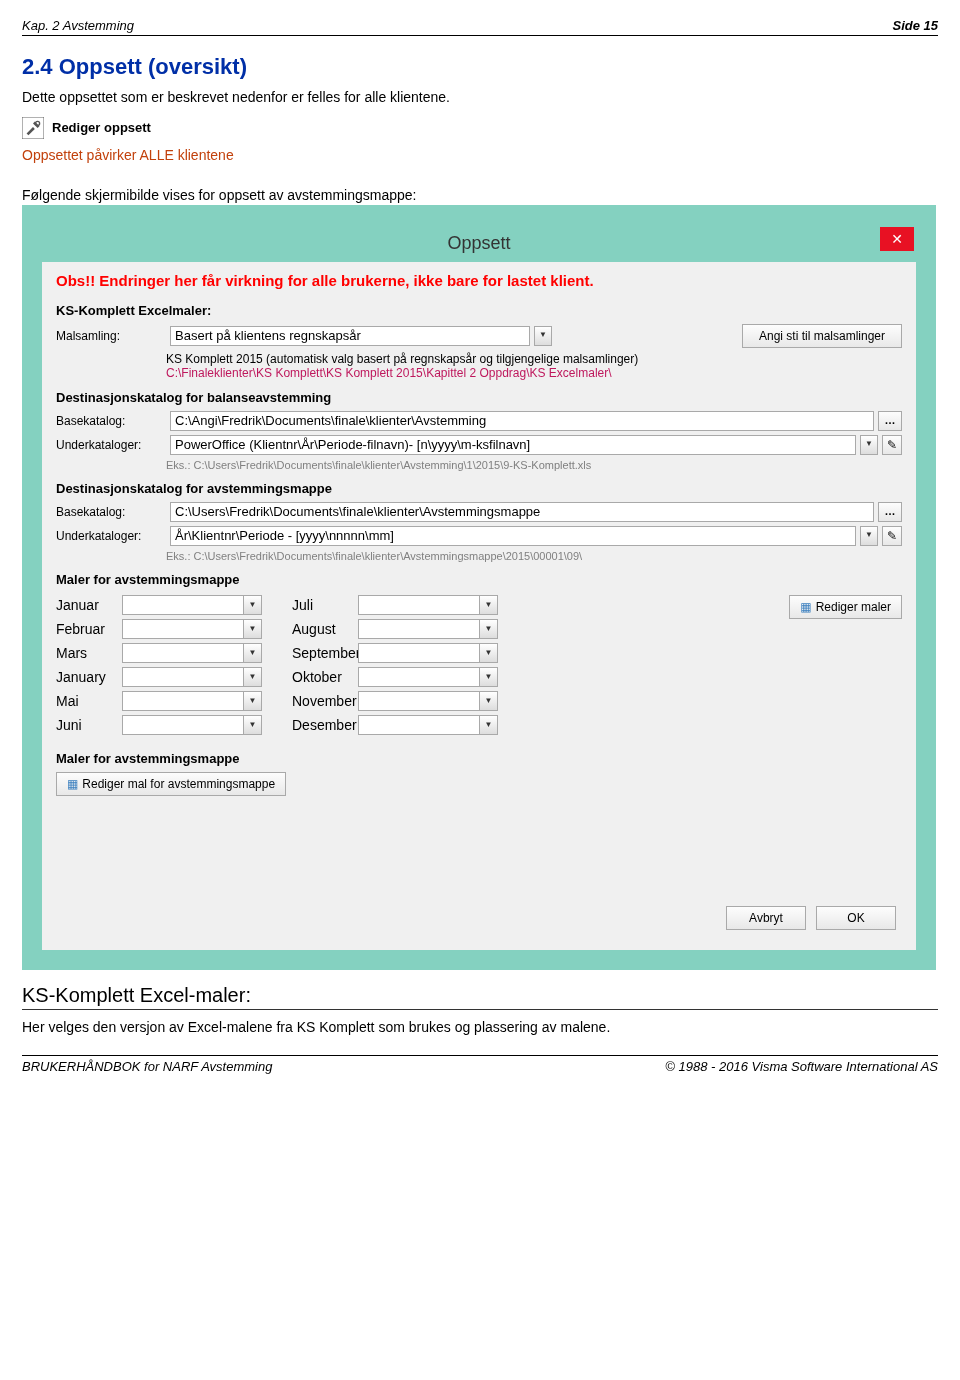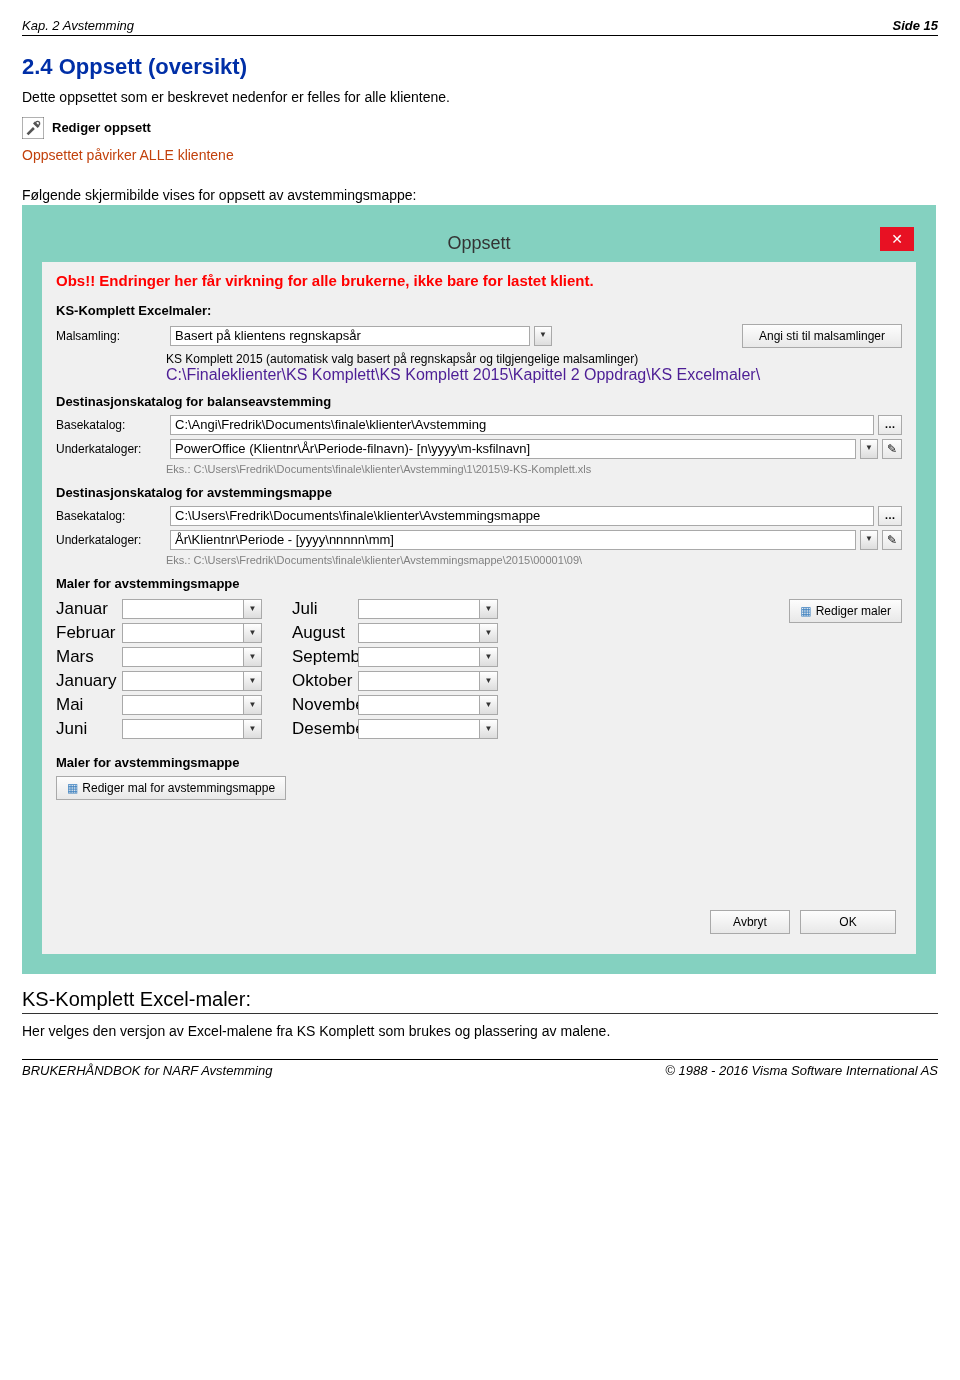--- a/index.html
+++ b/index.html
@@ -112,28 +112,28 @@
   }
   .pencil-btn {
     width: 20px;
     height: 20px;
     border: 1px solid #a9a9a9;
     background: linear-gradient(#fdfdfd,#e8e8e8);
     text-align: center;
     font-size: 12px;
     line-height: 18px;
   }
-  .grey-path { color: #4c1d95; font-size: 16px; }
+  .grey-path { color: #be185d; font-size: 12px; }
   .eks { color: #808080; font-size: 11px; margin-left: 110px; margin-bottom: 6px; }
   .indent { margin-left: 110px; }
 
   .months-wrap { display: flex; gap: 30px; margin-top: 8px; }
   .month-col { display: flex; flex-direction: column; gap: 4px; }
   .month-row { display: flex; align-items: center; }
-  .month-lbl { width: 66px; font-size: 17px; }
+  .month-lbl { width: 66px; font-size: 14px; }
   .month-field {
     width: 140px;
     height: 20px;
     border: 1px solid #a9a9a9;
     background: #fff;
     display: flex;
   }
   .month-field .spacer { flex: 1; }
   .month-field .arrow {
     width: 18px;
@@ -341,21 +341,21 @@
       <div class="sect-h" style="margin-top:16px">Maler for avstemmingsmappe</div>
       <div style="margin-top:6px;margin-bottom:100px">
         <div class="btn">
           <span style="color:#3a7fbf">▦</span>
           <span>Rediger mal for avstemmingsmappe</span>
         </div>
       </div>
 
       <div class="bottom-bar">
         <div class="btn" style="width:80px;justify-content:center">Avbryt</div>
-        <div class="btn" style="width:96px;justify-content:center">OK</div>
+        <div class="btn" style="width:80px;justify-content:center">OK</div>
       </div>
     </div>
   </div>
 </div>
 
 <div class="ks-h">KS-Komplett Excel-maler:</div>
 <p class="body-text" style="margin-top:8px">Her velges den versjon av Excel-malene fra KS Komplett som brukes og plassering av malene.</p>
 
 <div class="footer">
   <span>BRUKERHÅNDBOK for NARF Avstemming</span>

